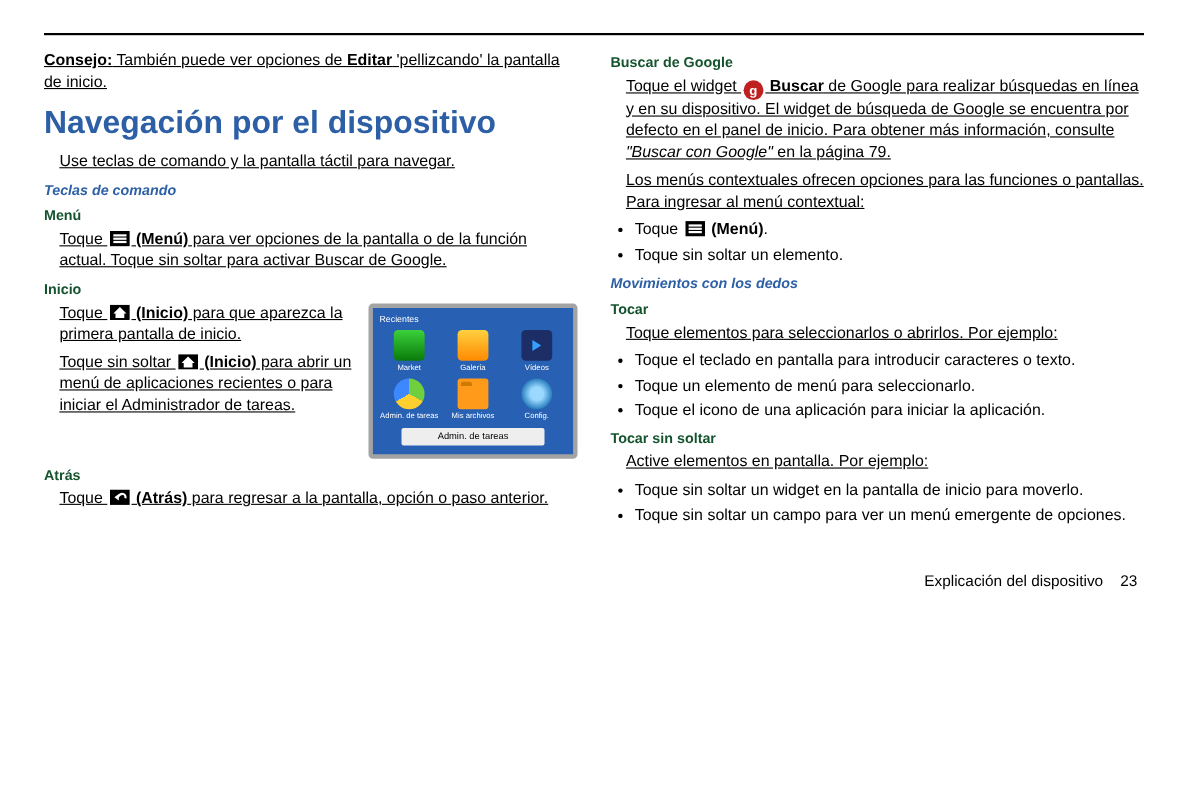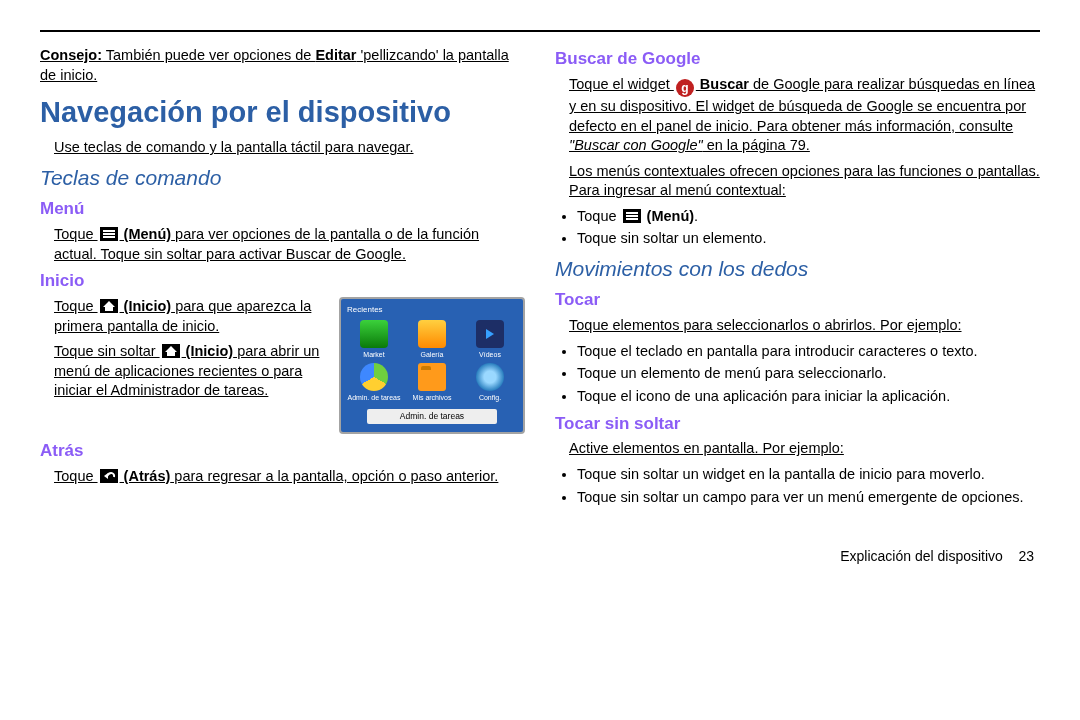--- a/index.html
+++ b/index.html
@@ -23,28 +23,28 @@
     flex: 1;
   }
   h1 {
     color: #2c5fa5;
     font-size: 29px;
     font-weight: bold;
     margin: 8px 0 6px 0;
   }
   .h2i {
     color: #2c5fa5;
-    font-size: 21px;
+    font-size: 13px;
     font-style: italic;
-    font-weight: normal;
+    font-weight: bold;
     margin: 6px 0 2px 0;
   }
   .h3b {
-    color: #8b5cf6;
-    font-size: 17px;
+    color: #14532d;
+    font-size: 13px;
     font-weight: bold;
     margin: 6px 0 2px 0;
   }
   p { margin: 4px 0 6px 0; text-decoration: underline; }
   .indent { margin-left: 14px; }
   ul {
     margin: 2px 0 6px 10px;
     padding-left: 12px;
   }
   li { margin: 3px 0; }
@@ -73,21 +73,21 @@
     font-size:12px;
     vertical-align:-3px;
     margin:0 2px;
   }
   
   .float-wrap::after { content:""; display:block; clear:both; }
   .recent-panel {
     float:right;
     width:170px;
     background:#2861b3;
-    border:2px solid #a3a3a3;
+    border:4px solid #a3a3a3;
     border-radius:4px;
     color:#fff;
     font-size:8px;
     padding:6px 6px 8px 6px;
     margin-left:10px;
   }
   .rp-title{font-size:8px;margin-bottom:4px;}
   .rp-grid{display:grid;grid-template-columns:repeat(3,1fr);gap:4px;}
   .rp-cell{text-align:center;font-size:7px;}
   .rp-icon{width:28px;height:28px;border-radius:4px;margin:0 auto 2px auto;}

